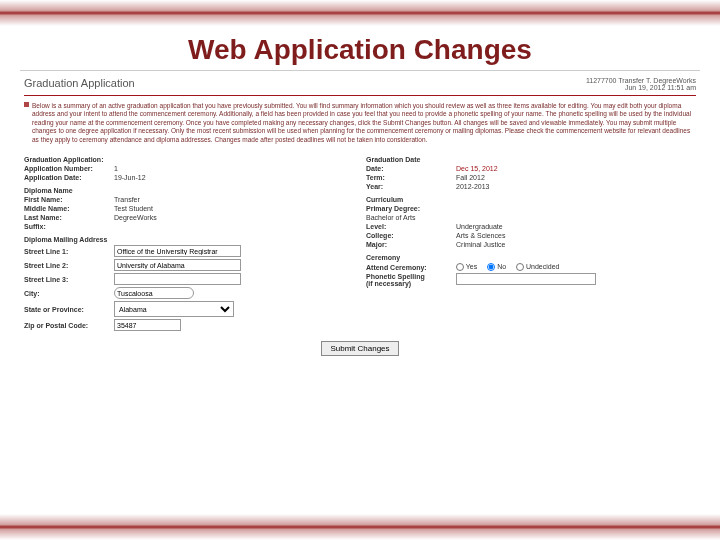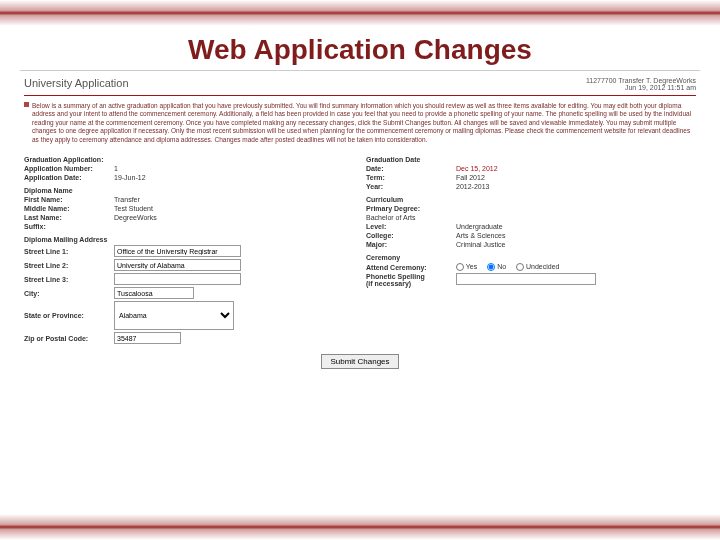--- a/index.html
+++ b/index.html
@@ -103,21 +103,21 @@
   .field-input {
     font-size: 7px;
     height: 12px;
     border: 1px solid #999;
     padding: 0 2px;
     width: 127px;
     background: #fff;
   }
   .field-select {
     font-size: 7px;
-    height: 29px;
+    height: 16px;
     border: 1px solid #999;
     width: 120px;
     background: #fff;
   }
   .red-val { color: #a0151a; }
   .radio-group label {
     font-size: 7px;
     margin-right: 8px;
   }
   .submit-row {
@@ -140,21 +140,21 @@
 </style>
 </head>
 <body>
 
 <div class="band-top"></div>
 
 <h1 class="title">Web Application Changes</h1>
 
 <div class="app-window">
   <div class="header-row">
-    <div class="app-title">University Application</div>
+    <div class="app-title">Graduation Application</div>
     <div class="header-meta">
       <div>11277700  Transfer T. DegreeWorks</div>
       <div>Jun 19, 2012 11:51 am</div>
     </div>
   </div>
   <hr class="red-rule">
 
   <div class="info-block">
     <span class="sq"></span>
     <span class="txt">Below is a summary of an active graduation application that you have previously submitted. You will find summary information which you should review as well as three items available for editing. You may edit both your diploma address and your intent to attend the commencement ceremony. Additionally, a field has been provided in case you feel that you need to provide a phonetic spelling of your name. The phonetic spelling will be used by the individual reading your name at the commencement ceremony. Once you have completed making any necessary changes, click the Submit Changes button. All changes will be saved and viewable immediately. You may submit multiple changes to one degree application if necessary. Only the most recent submission will be used when planning for the commencement ceremony or mailing diplomas. Please check the commencement website for relevant deadlines as they apply to ceremony attendance and diploma addresses. Changes made after posted deadlines will not be taken into consideration.</span>
@@ -198,21 +198,21 @@
       <div class="field-row">
         <div class="field-label">Street Line 2:</div>
         <input class="field-input" value="University of Alabama" style="">
       </div>
       <div class="field-row">
         <div class="field-label">Street Line 3:</div>
         <input class="field-input" value="" style="">
       </div>
       <div class="field-row">
         <div class="field-label">City:</div>
-        <input class="field-input" style="width: 80px;" value="Tuscaloosa">
+        <input class="field-input" style="width: 80px; border-radius: 6px;" value="Tuscaloosa">
       </div>
       <div class="field-row">
         <div class="field-label">State or Province:</div>
         <select class="field-select">
           <option>Alabama</option>
         </select>
       </div>
       <div class="field-row">
         <div class="field-label">Zip or Postal Code:</div>
         <input class="field-input" style="width: 67px;" value="35487">

